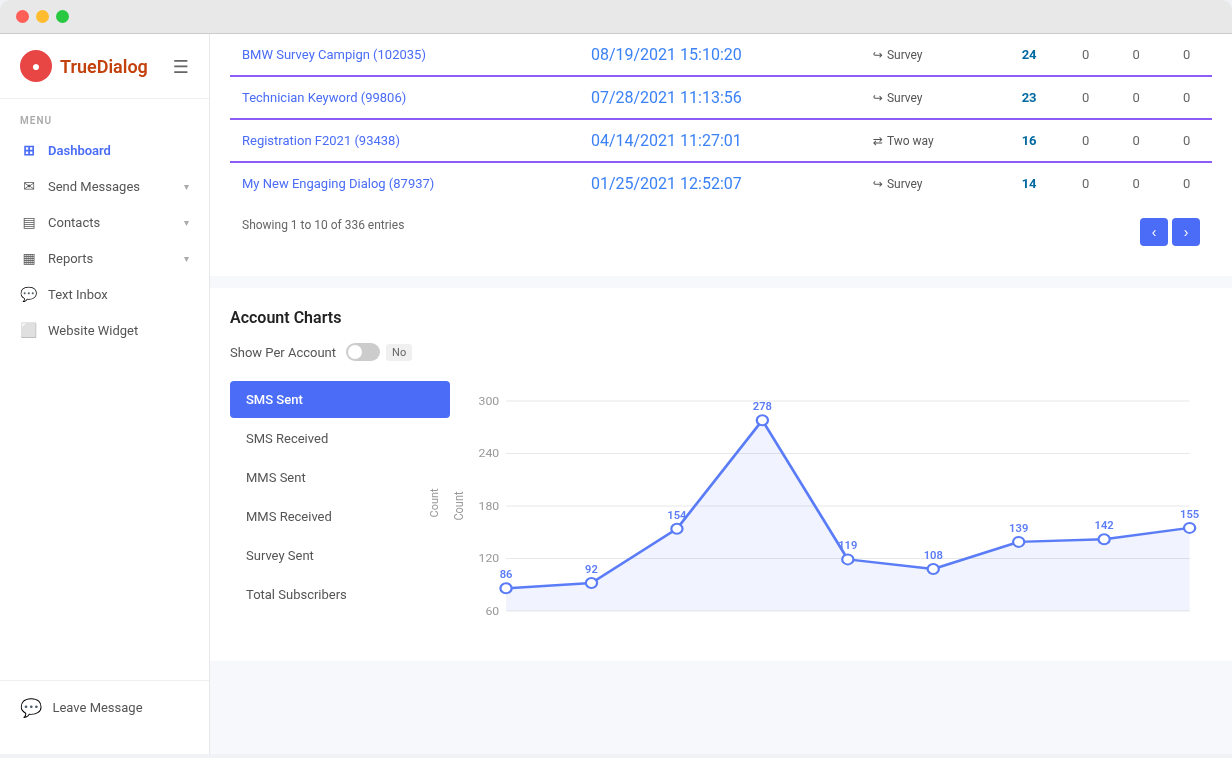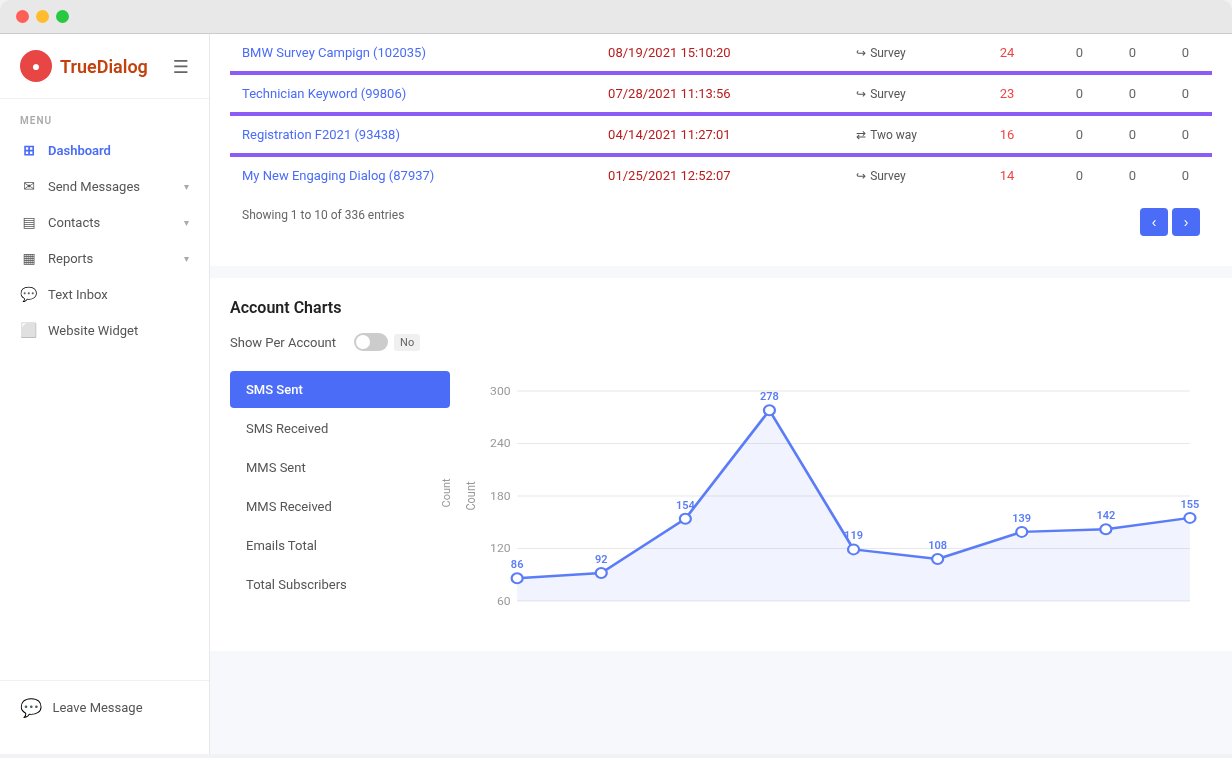--- a/index.html
+++ b/index.html
@@ -122,32 +122,32 @@
       margin: 0;
       padding: 0 20px 16px;
     }
 
     .data-table {
       width: 100%;
       border-collapse: collapse;
     }
     .data-table td {
       padding: 11px 12px;
-      border-bottom: 4px solid #8b5cf6;
+      border-bottom: 2px solid #8b5cf6;
       vertical-align: middle;
     }
     .data-table tr:last-child td { border-bottom: none; }
     .campaign-link {
       color: #4a6cf7;
       text-decoration: none;
       font-size: 13px;
     }
-    .date-cell { color: #b91c1c; font-size: 13px; }
+    .date-cell { color: #3b82f6; font-size: 16px; }
     .type-cell { color: #555; font-size: 12px; display: flex; align-items: center; gap: 4px; }
-    .count-cell { color: #ef4444; font-weight: 400; text-align: left; }
+    .count-cell { color: #0369a1; font-weight: 700; text-align: center; }
     .zero-cell { color: #666; text-align: center; }
 
     .table-footer {
       padding: 14px 12px;
       color: #666;
       font-size: 12px;
       display: flex;
       align-items: flex-start;
       justify-content: space-between;
     }
@@ -170,21 +170,21 @@
     }
     .charts-title {
       font-size: 16px;
       font-weight: 600;
       color: #222;
       margin-bottom: 16px;
     }
     .show-per-account {
       display: flex;
       align-items: center;
-      gap: 18px;
+      gap: 10px;
       margin-bottom: 20px;
     }
     .show-per-account-label {
       font-size: 13px;
       color: #555;
     }
     .toggle-wrapper {
       display: flex;
       align-items: center;
       gap: 6px;
@@ -207,21 +207,21 @@
     }
     .toggle-no {
       font-size: 11px; color: #666;
       background: #f0f0f0;
       padding: 2px 6px;
       border-radius: 3px;
     }
 
     .charts-layout {
       display: flex;
-      gap: 12px;
+      gap: 0;
     }
     .chart-menu {
       width: 220px;
       min-width: 220px;
     }
     .chart-menu-item {
       padding: 11px 16px;
       cursor: pointer;
       font-size: 13px;
       color: #555;
@@ -384,21 +384,21 @@
           <span class="toggle-no">No</span>
         </div>
       </div>
 
       <div class="charts-layout">
         <div class="chart-menu" id="chart-menu">
         <div class="chart-menu-item active">SMS Sent</div>
             <div class="chart-menu-item">SMS Received</div>
             <div class="chart-menu-item">MMS Sent</div>
             <div class="chart-menu-item">MMS Received</div>
-            <div class="chart-menu-item">Emails Total</div>
+            <div class="chart-menu-item">Survey Sent</div>
             <div class="chart-menu-item">Total Subscribers</div>
           </div>
 
         <div class="chart-area">
           <span class="chart-y-label">Count</span>
           <svg class="chart-svg" id="chart-svg" viewBox="0 0 680 260" preserveAspectRatio="none">
 
           <line x1="50" y1="20" x2="660" y2="20" stroke="#e8e8e8" stroke-width="1"></line>
               <text x="44" y="24" text-anchor="end" font-size="11" fill="#999">300</text>
               <line x1="50" y1="72.5" x2="660" y2="72.5" stroke="#e8e8e8" stroke-width="1"></line>

